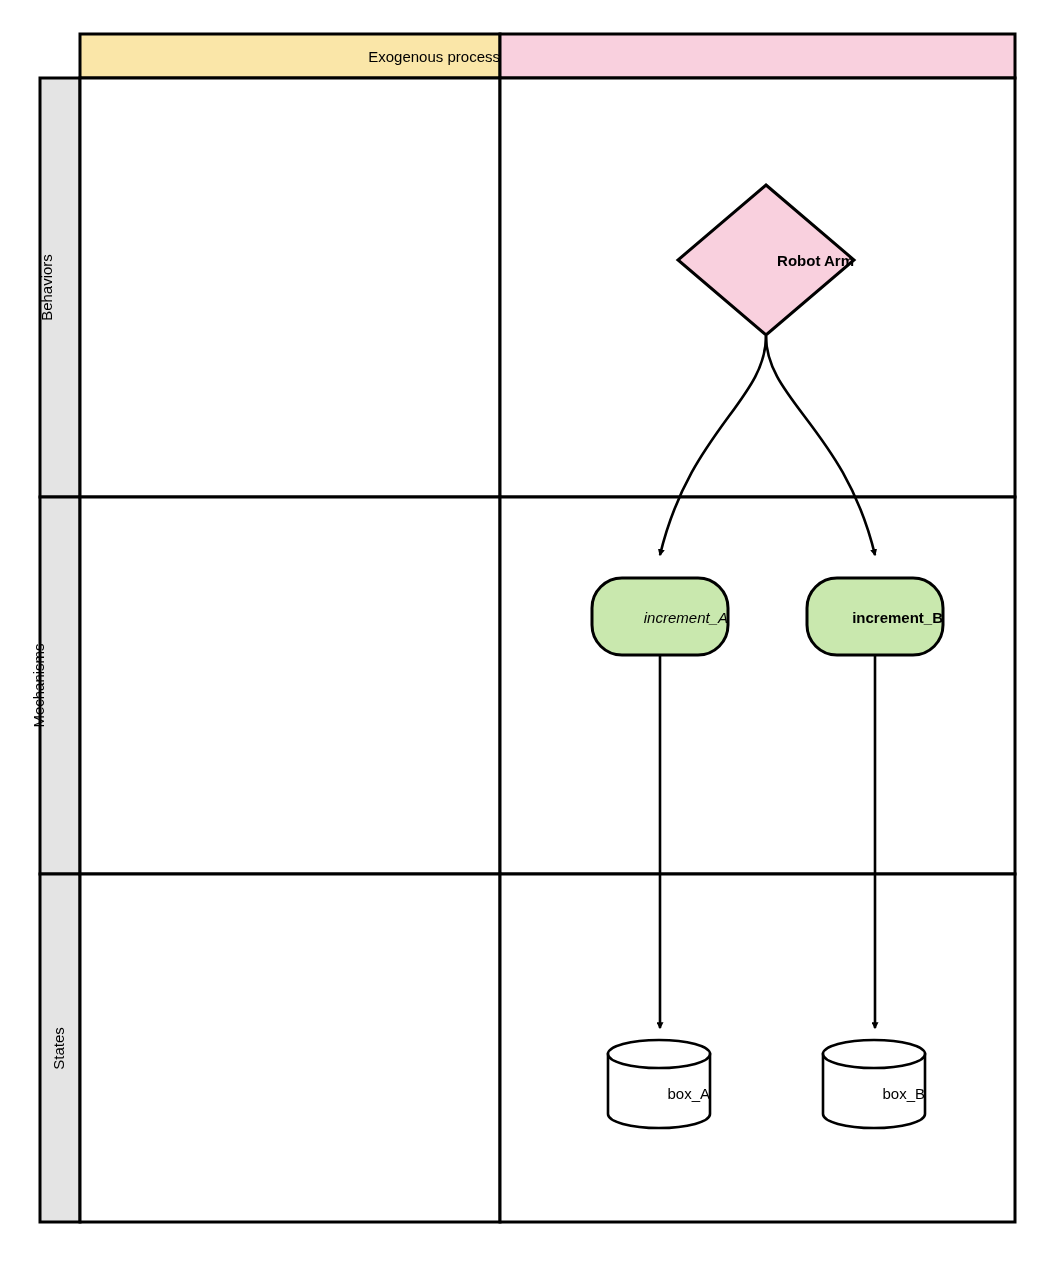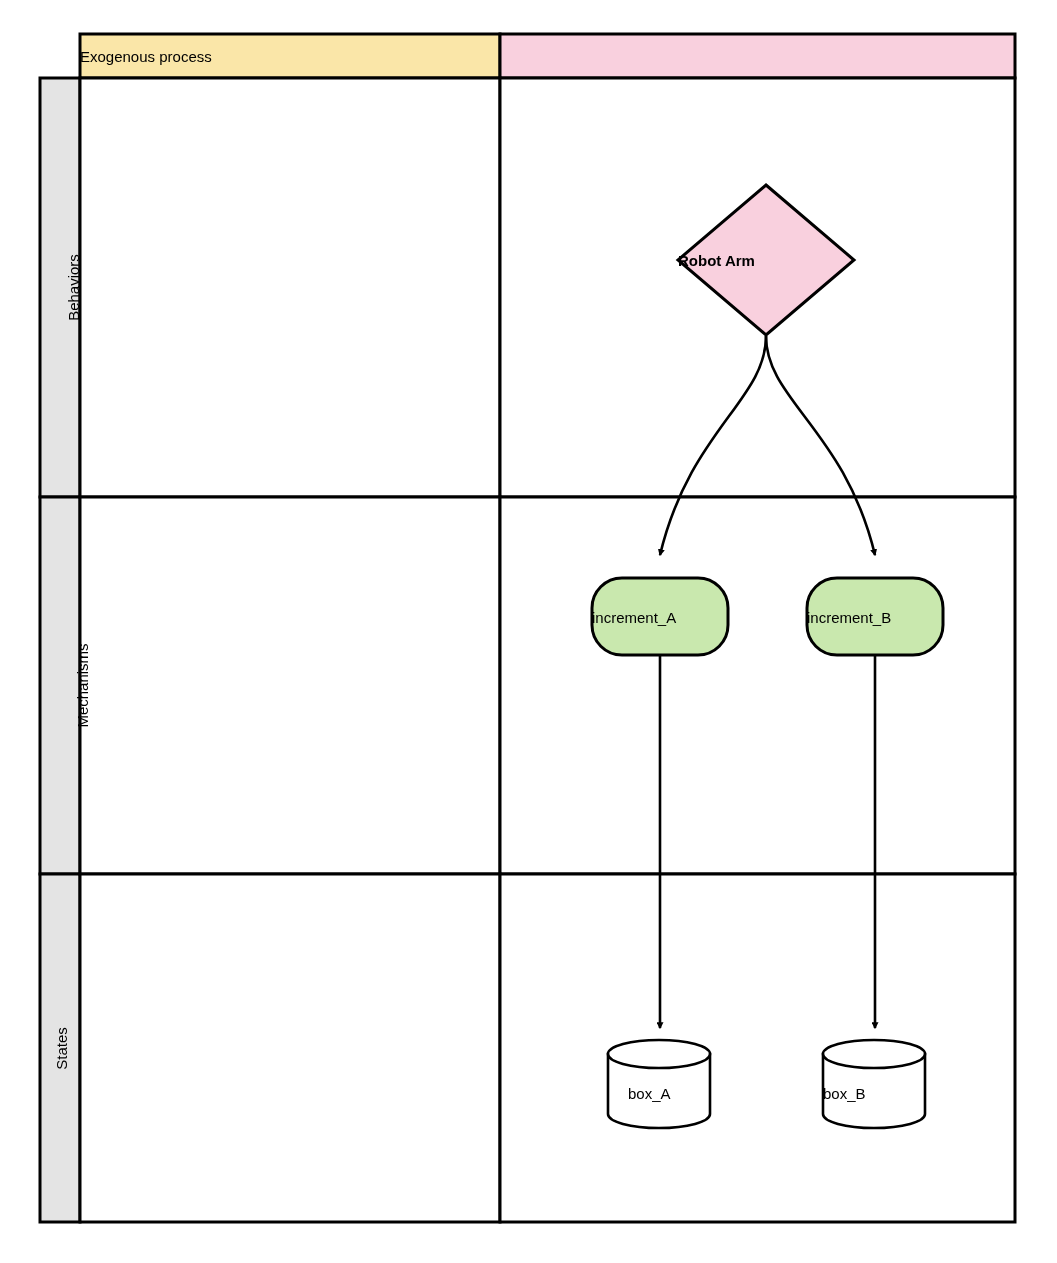--- a/index.html
+++ b/index.html
@@ -47,21 +47,21 @@
     transform-origin: 50% 50%;
   }
   .node-text {
     font-size: 15px;
     line-height: 15px;
   }
   .center-box {
     position: absolute;
     display: flex;
     align-items: center;
-    justify-content: flex-start;
+    justify-content: flex-end;
     text-align: center;
     border-radius: 21px;
   }
 </style>
 </head>
 <body>
 
 <div id="canvas">
 
   <svg class="grid-svg" viewBox="0 0 1057 1263" xmlns="http://www.w3.org/2000/svg">
@@ -122,25 +122,25 @@
   </div>
   <div class="center-box" style="left:40px; top:874px; width:40px; height:348px;">
     <span class="lbl row-header-text" style="position:static; transform:rotate(-90deg);">States</span>
   </div>
 
   <div class="center-box" style="left:678px; top:245px; width:176px; height:30px;font-weight:bold;">
     <span class="lbl node-text" style="position:static;">Robot Arm</span>
   </div>
 
   <div class="center-box" style="left:592px; top:602px; width:136px; height:30px;">
-    <span class="lbl node-text" style="position:static;">increment_A</span>
+    <span class="lbl node-text" style="position:static;font-style:italic;">increment_A</span>
   </div>
 
   <div class="center-box" style="left:807px; top:602px; width:136px; height:30px;">
-    <span class="lbl node-text" style="position:static;">increment_B</span>
+    <span class="lbl node-text" style="position:static;font-weight:bold;">increment_B</span>
   </div>
 
   <div class="center-box" style="left:608px; top:1078px; width:102px; height:30px;">
     <span class="lbl node-text" style="position:static;margin-left:20px;">box_A</span>
   </div>
 
   <div class="center-box" style="left:823px; top:1078px; width:102px; height:30px;">
     <span class="lbl node-text" style="position:static;">box_B</span>
   </div>
 

